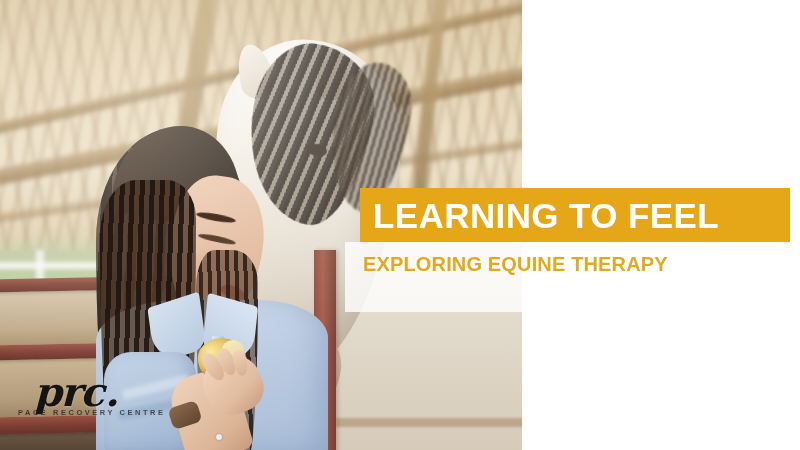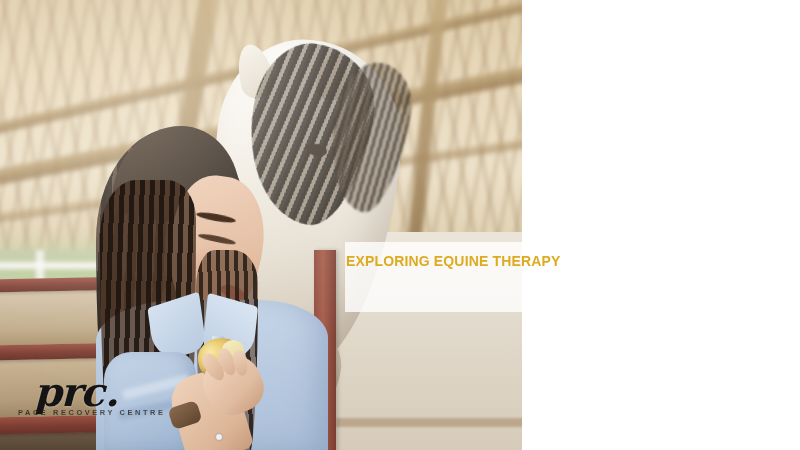--- a/index.html
+++ b/index.html
@@ -349,23 +349,23 @@
   #title {
     color:#ffffff;
     font-size:35px;
     font-weight:bold;
     letter-spacing:.4px;
     padding-left:13px;
     line-height:1;
     white-space:nowrap;
   }
   #subtitle {
-    position:absolute; left:346px; top:253px;
+    position:absolute; left:363px; top:253px;
     color:#ddab20;
-    font-size:14px;
+    font-size:20px;
     font-weight:bold;
     letter-spacing:.15px;
     white-space:nowrap;
   }
   #tagline {
     position:absolute; left:362px; top:283px;
     color:#2b2b2b;
     font-size:21px;
     font-weight:bold;
     letter-spacing:-.1px;
@@ -482,16 +482,19 @@
   </div>
 
   <div id="logo">
     <span id="logo-mark">prc.</span>
     <span id="logo-sub">PACE RECOVERY CENTRE</span>
     <span id="logo-tiny"></span>
   </div>
 
   <div id="text-block"></div>
 
+  <div id="yellow-banner">
+    <span id="title">LEARNING TO FEEL</span>
+  </div>
 
   <span id="subtitle">EXPLORING EQUINE THERAPY</span>
 
 </div>
 
 </body></html>

